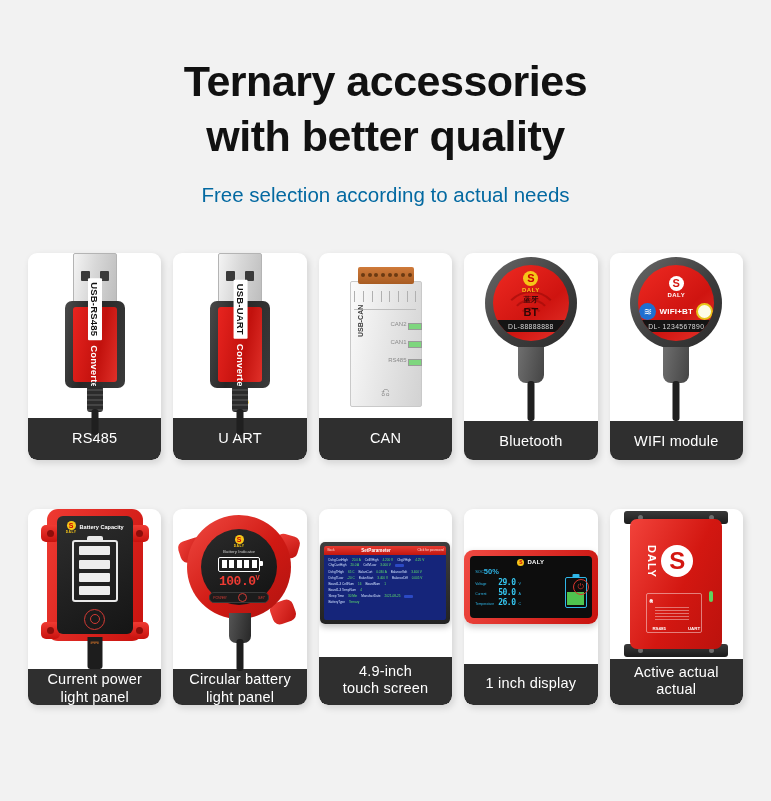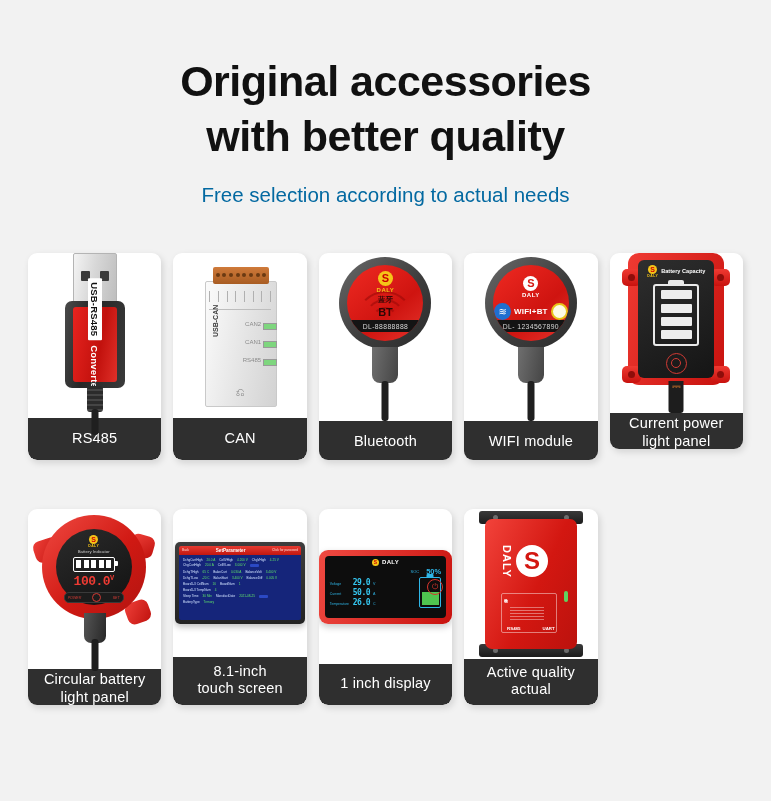--- a/index.html
+++ b/index.html
@@ -323,21 +323,21 @@
     border-radius:9px;padding:6px;
     box-shadow:0 3px 7px rgba(0,0,0,.22);
   }
   .d3-scr{
     width:100%;height:100%;background:#0d0d0d;border-radius:4px;
     display:flex;flex-direction:column;padding:3px 5px;box-sizing:border-box;
   }
   .d3-top{display:flex;align-items:center;justify-content:center;gap:3px;}
   .d3-top .daly .mark{width:7px;height:7px;font-size:5px;}
   .d3-top .word3{font-size:6px;color:#fff;font-weight:bold;letter-spacing:.3px;}
-  .d3-pct{display:flex;justify-content:flex-end;align-items:center;margin-top:1px;gap:7px;}
+  .d3-pct{display:flex;justify-content:flex-start;align-items:center;margin-top:1px;}
   .d3-pct .l{font-size:4px;color:#2fb6e8;}
   .d3-pct .r{font-size:7.5px;color:#2fb6e8;font-weight:bold;}
   .d3-main{display:flex;align-items:center;gap:4px;margin-top:1px;}
   .d3-rows{display:flex;flex-direction:column;gap:1px;flex:1;}
   .d3-row{display:flex;align-items:baseline;gap:3px;}
   .d3-row .k{font-size:3.4px;color:#2fb6e8;width:20px;}
   .d3-row .v{font-size:8px;color:#35c6f0;font-weight:bold;font-family:"DejaVu Sans Mono",monospace;letter-spacing:-.5px;}
   .d3-row .u{font-size:3.6px;color:#2fb6e8;}
   .d3-batt{
     width:17px;height:26px;border:1.4px solid #2fb6e8;border-radius:2px;
@@ -397,21 +397,21 @@
   }
   .abm-ports span{font-size:4.4px;color:#fff;font-weight:bold;}
 </style>
 </head>
 <body>
 
 <div class="page">
 
   <div class="header">
     <div class="headline">
-      <div>Original accessories</div>
+      <div>Ternary accessories</div>
       <div>with better quality</div>
     </div>
     <div class="subhead">Free selection according to actual needs</div>
   </div>
 
   <div class="grid">
 
     <div class="card">
       <div class="stage">
         <div class="dongle">
@@ -430,20 +430,44 @@
           </div>
           <div class="strain"></div>
           <div class="cable"></div>
         </div>
       </div>
       <div class="label">
         <span>RS485</span>
       </div>
     </div>
 
+    <div class="card">
+      <div class="stage">
+        <div class="dongle">
+          <div class="usb-plug"></div>
+          <div class="dongle-body">
+            <div class="dongle-face">
+              <div class="dongle-text">
+                <span class="nm">USB-UART</span>
+                <span class="cv">Converter</span>
+                <span class="daly">
+                  <span class="mark">S</span>
+                  <span class="word">DALY</span>
+                </span>
+              </div>
+            </div>
+          </div>
+          <div class="strain"></div>
+          <div class="cable"></div>
+        </div>
+      </div>
+      <div class="label">
+        <span>U ART</span>
+      </div>
+    </div>
 
     <div class="card">
       <div class="stage">
         <div class="can">
           <div class="can-body"></div>
           <div class="can-term">
             <i></i>
               <i></i>
               <i></i>
               <i></i>
@@ -679,21 +703,21 @@
                   <span class="k">BatteryType</span>
                   <span class="v">Ternary</span>
                 </div>
               </div>
             </div>
           </div>
         </div>
       </div>
       <div class="label">
         <div>
-          <span>8.1-inch</span>
+          <span>4.9-inch</span>
           <span>touch screen</span>
         </div>
       </div>
     </div>
 
     <div class="card row2" style="height:196px;">
       <div class="stage">
         <div class="d3">
           <div class="d3-scr">
             <div class="d3-top">
@@ -766,20 +790,20 @@
             </div>
             <div class="abm-ports">
               <span>RS485</span>
               <span>UART</span>
             </div>
           </div>
         </div>
       </div>
       <div class="label">
         <div>
-          <span>Active quality</span>
+          <span>Active actual</span>
           <span>actual</span>
         </div>
       </div>
     </div>
 
   </div>
 </div>
 
 </body></html>

